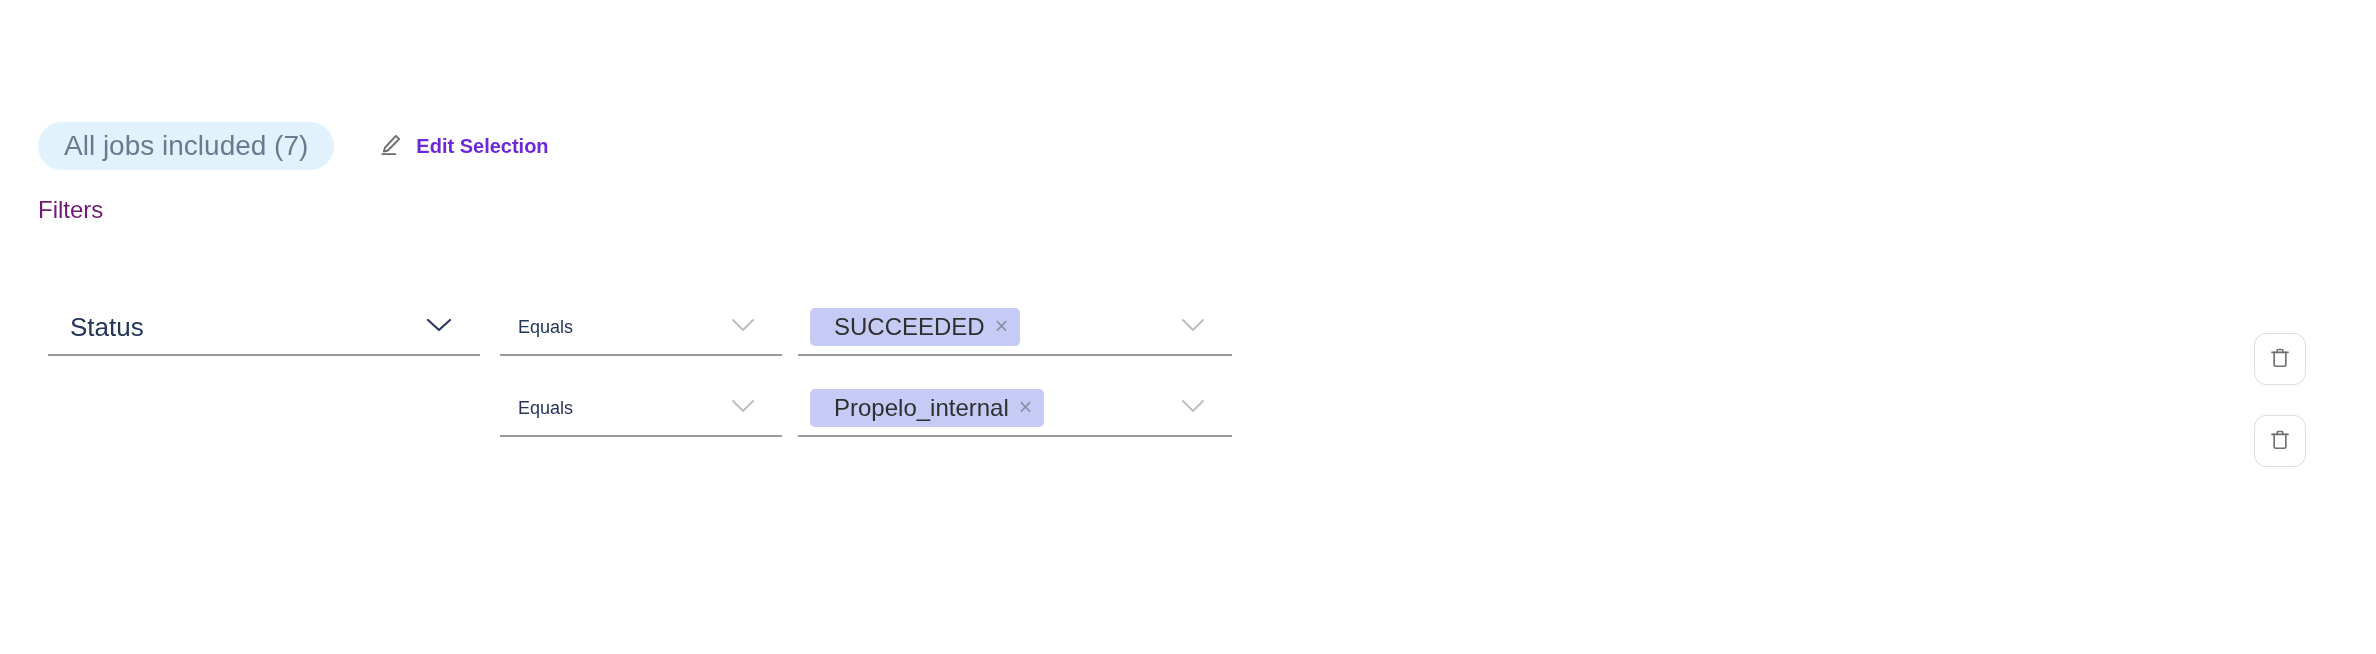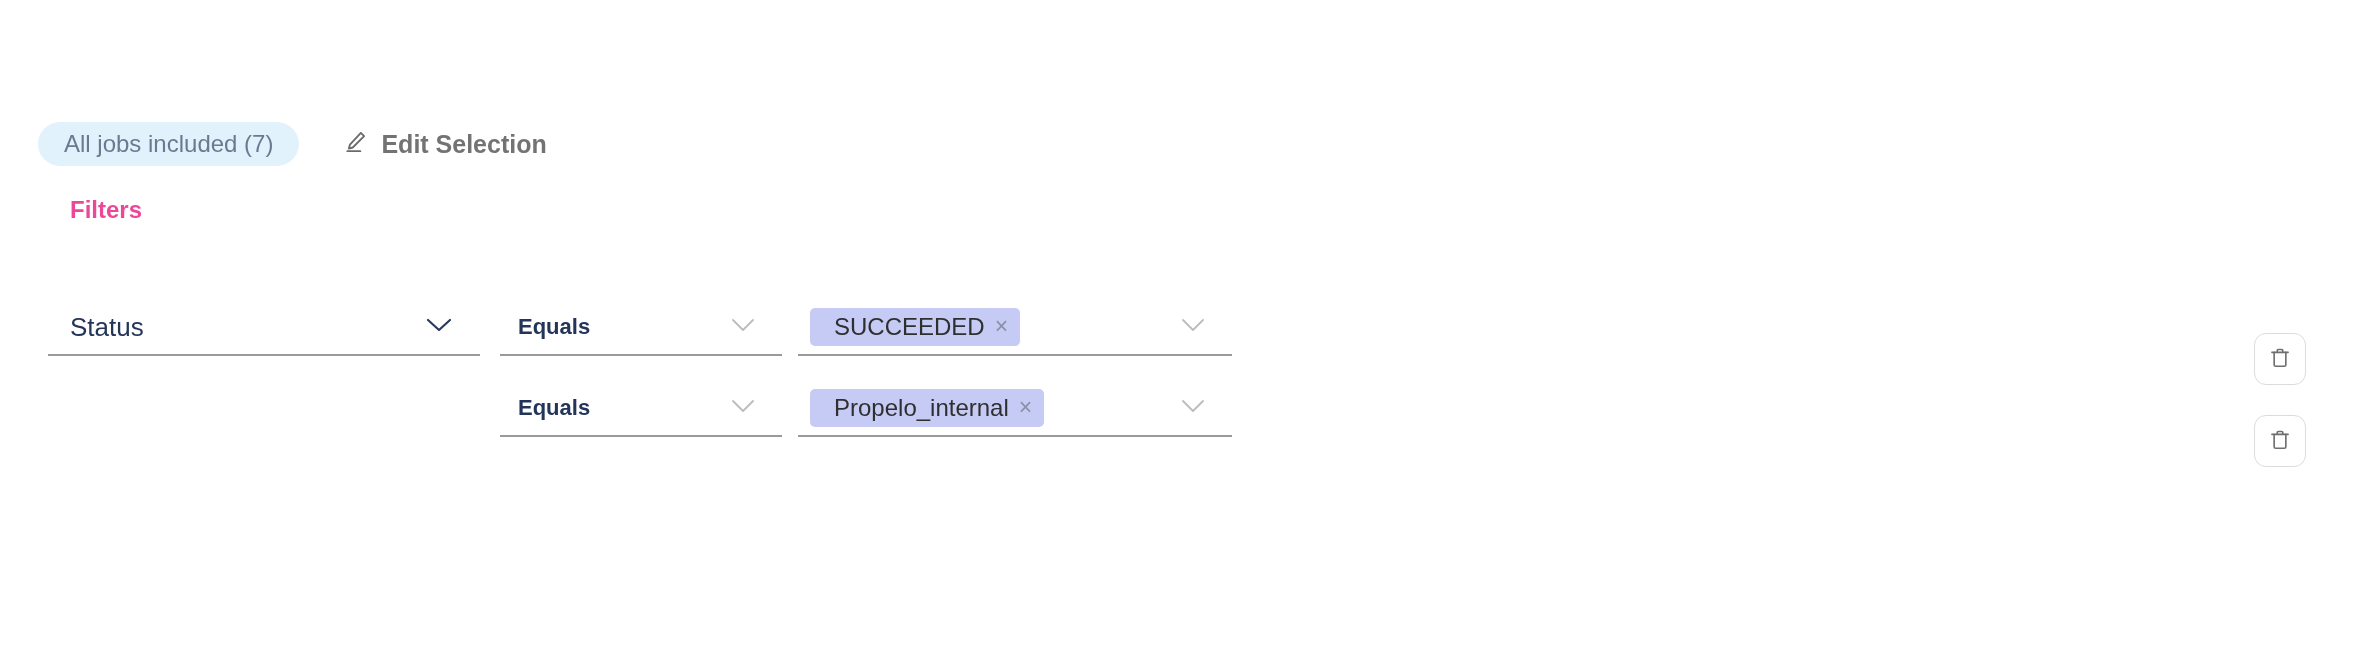--- a/index.html
+++ b/index.html
@@ -41,45 +41,44 @@
     top: 122px;
     display: flex;
     align-items: center;
     gap: 44px;
   }
   .jobs-pill {
     background: #e2f2fc;
     color: #6b7a90;
     border-radius: 999px;
     padding: 10px 26px;
-    font-size: 24px;
+    font-size: 28px;
     line-height: 1;
     white-space: nowrap;
   }
   .edit-selection {
     display: flex;
     align-items: center;
     gap: 12px;
-    color: #737373;
-    font-size: 25px;
+    color: #6d28d9;
+    font-size: 20px;
     font-weight: bold;
     white-space: nowrap;
     cursor: pointer;
   }
   .pencil-icon { display: block; }
 
   
   .filters-title {
     position: absolute;
     left: 38px;
     top: 196px;
     font-size: 24px;
-    font-weight: bold;
-    color: #ec4899;
-    margin-left: 32px;
+    font-weight: normal;
+    color: #701a75;
   }
   .filters-note {
     position: absolute;
     left: 38px;
     top: 243px;
     font-size: 24px;
     color: #8a8a8a;
     white-space: nowrap;
   }
 
@@ -115,21 +114,21 @@
     top: 50%;
     transform: translateY(-50%);
     display: block;
   }
 
   
   .col-field { left: 48px;  width: 432px; padding-left: 22px; }
   .col-op    { left: 500px; width: 282px; padding-left: 18px; }
   .col-val   { left: 798px; width: 434px; padding-left: 12px; }
 
-  .col-op .sel-text { font-size: 22px; font-weight: bold; }
+  .col-op .sel-text { font-size: 18px; }
 
   
   .chip {
     display: inline-flex;
     align-items: center;
     gap: 10px;
     background: #c5cbf4;
     border-radius: 5px;
     padding: 5px 12px 6px 24px;
     font-size: 24px;

